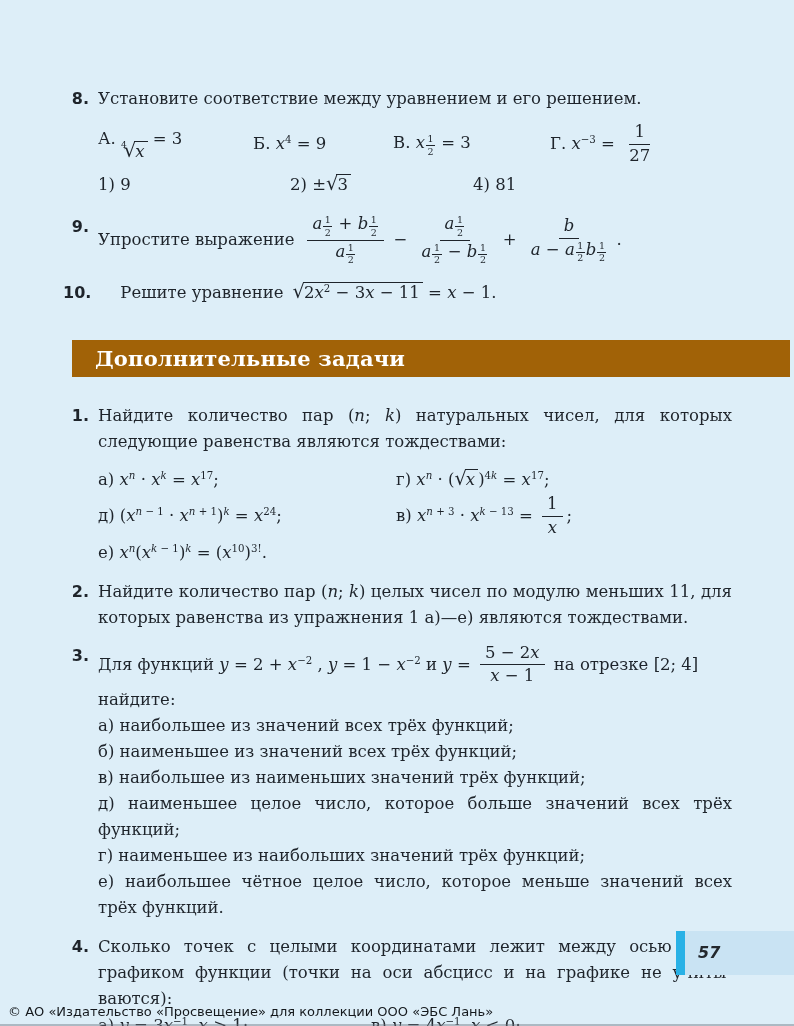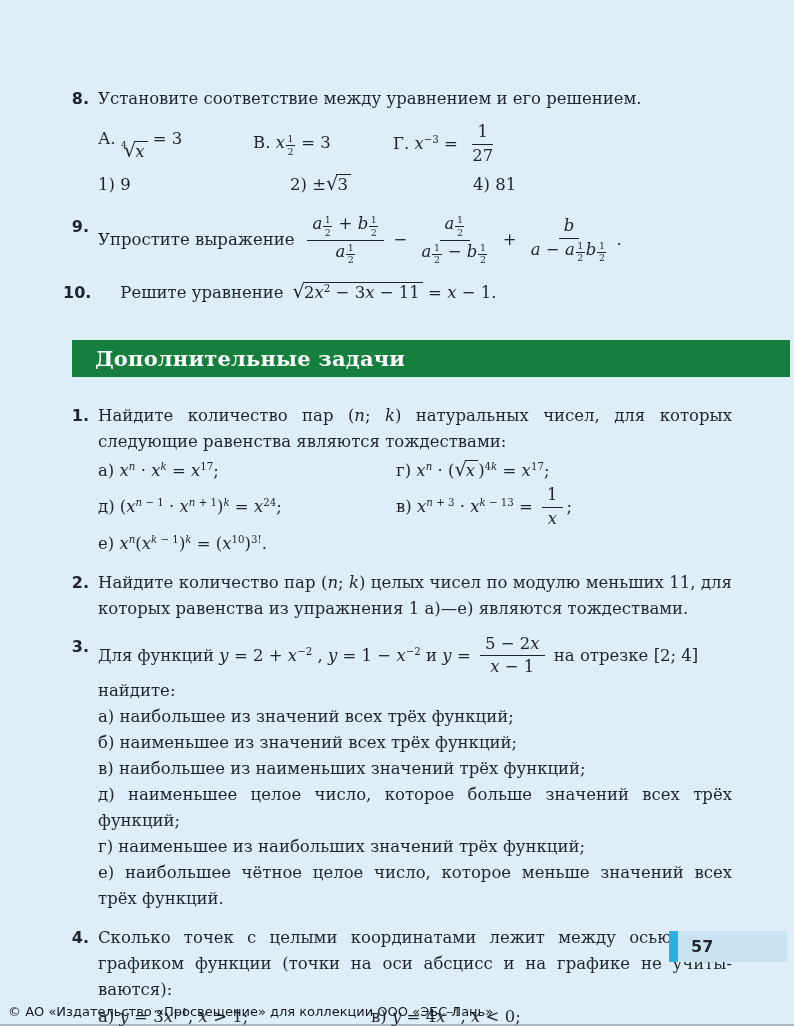--- a/index.html
+++ b/index.html
@@ -36,40 +36,40 @@
   
   .eq-grid{display:grid;grid-template-columns:155px 140px 157px 1fr;align-items:center;margin-top:6px;min-height:52px;}
   .opt-grid{display:grid;grid-template-columns:155px 146px 155px 1fr;align-items:baseline;margin-top:2px;min-height:28px;gap:37px;}
   
   .inline-math-row{display:flex;align-items:center;gap:9px;flex-wrap:nowrap;}
   .p9{margin-top:14px;}
   .p10{margin-top:14px;min-height:38px;gap:20px;}
   .nowrap{white-space:nowrap;}
   
   .section-bar{
-    margin:22px 4px 0 72px;height:37px;background:#15803d;
+    margin:22px 4px 0 72px;height:37px;background:#a16207;
     display:flex;align-items:center;
   }
   .section-bar .title{
     color:#ffffff;font-weight:bold;font-size:21px;padding-left:23px;
     font-family:"DejaVu Serif","Liberation Serif",serif;letter-spacing:0.2px;
   }
   
   .p1{margin-top:26px;}
-  .two-col{display:grid;grid-template-columns:298px 1fr;align-items:center;row-gap:1px;margin-top:3px;}
+  .two-col{display:grid;grid-template-columns:298px 1fr;align-items:center;row-gap:1px;margin-top:12px;}
   .two-col .cell{text-align:left;}
   .p2{margin-top:13px;}
   .p3{margin-top:12px;}
   .p4{margin-top:13px;}
   .four-col{display:grid;grid-template-columns:273px 1fr;align-items:baseline;row-gap:2px;margin-top:1px;}
   .item-line{text-align:left;}
   
   .page-strip{
-    position:absolute;top:931px;right:7px;width:118px;height:31px;
-    display:flex;align-items:stretch;
+    position:absolute;top:931px;right:0;width:118px;height:44px;
+    display:flex;align-items:stretch;font-style:italic;
   }
   .page-strip .cyan{width:9px;background:#29b1e6;}
   .page-strip .band{
     flex:1;background:#c9e3f3;display:flex;align-items:center;
     font-family:"DejaVu Sans","Liberation Sans",sans-serif;
     font-weight:bold;font-size:16px;color:#23282d;padding-left:13px;
   }
   
   .footer{
     position:absolute;left:8px;bottom:7px;
@@ -89,20 +89,21 @@
   <div class="problem">
     <div class="pnum">8.</div>
     <div class="pbody">
       <div>Установите соответствие между уравнением и его решением.</div>
       <div class="eq-grid">
         <div class="cell nowrap"><span class="mr">А. </span><span class="sqrt">
               <span class="sqrt-idx">4</span>
               <span class="rad">√</span>
               <span class="radicand"><span class="mv">x</span></span>
             </span><span class="mr"> = 3</span></div>
+        <div class="cell nowrap"><span class="mr">Б. </span><span class="mv">x</span><sup class="msup">4</sup><span class="mr"> = 9</span></div>
         <div class="cell nowrap"><span class="mr">В. </span><span class="mv">x</span><span class="sfrac">
               <span class="sf-n">1</span>
               <span class="sf-d">2</span>
             </span><span class="mr"> = 3</span></div>
         <div class="cell nowrap"><span class="mr">Г. </span><span class="mv">x</span><sup class="msup">−3</sup><span class="mr"> = </span><span class="frac">
               <span class="fr-n"><span class="mr">1</span></span>
               <span class="fr-d"><span class="mr">27</span></span>
             </span></div>
       </div>
       <div class="opt-grid">

